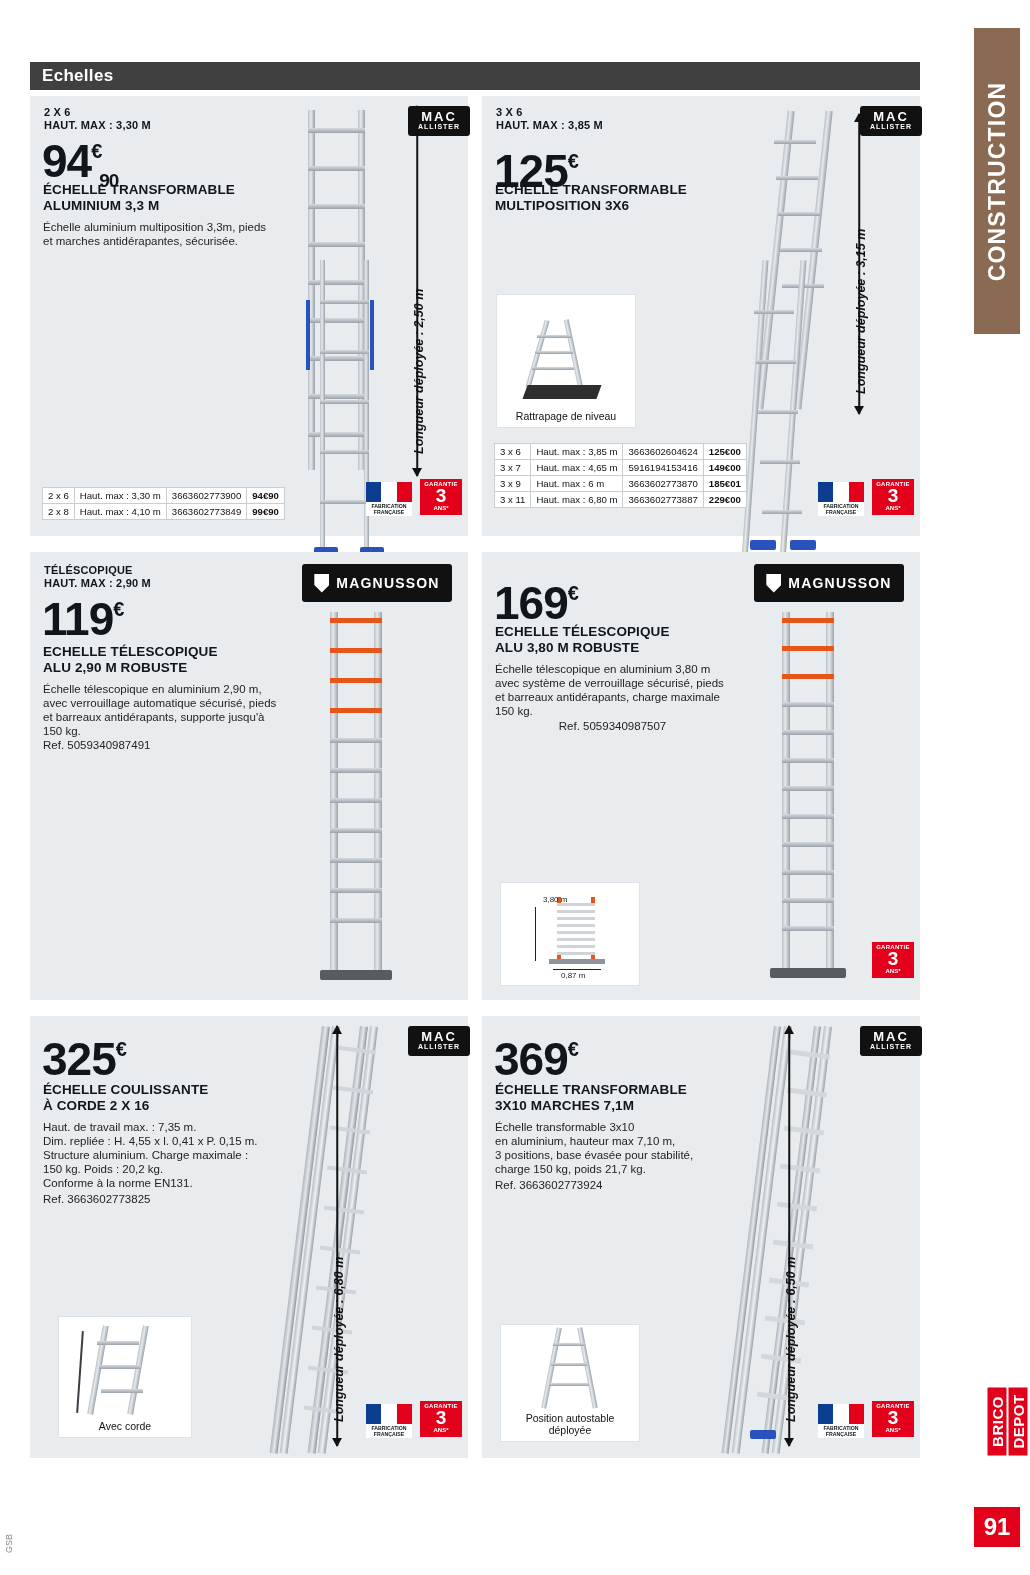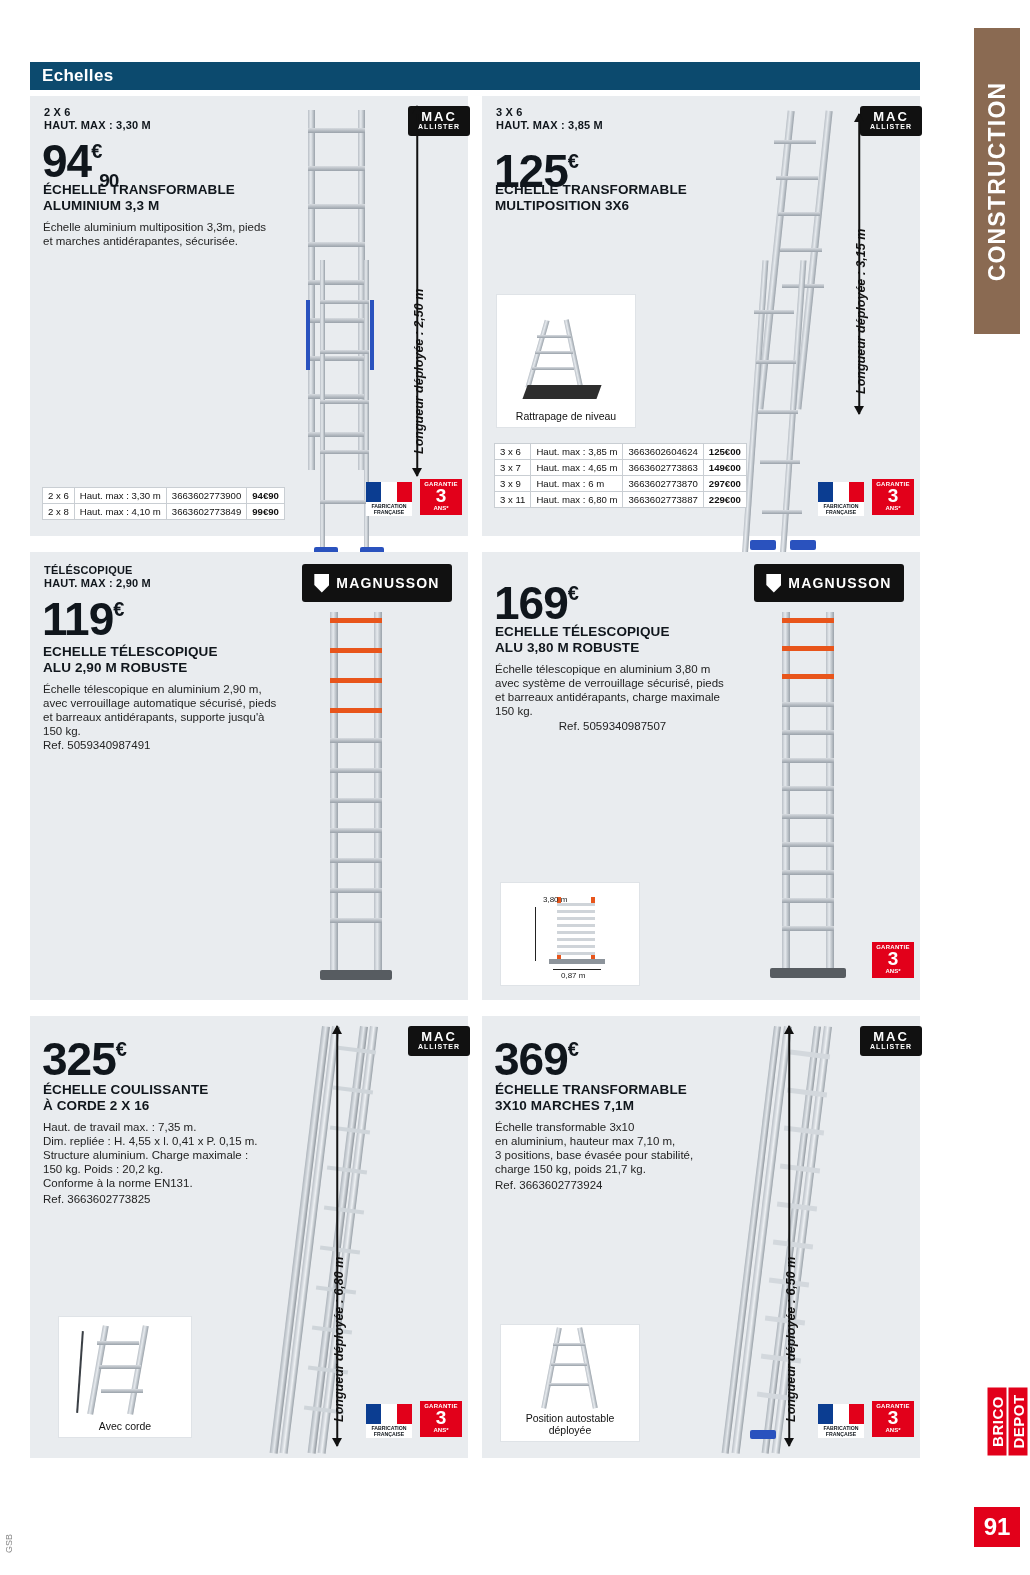--- a/index.html
+++ b/index.html
@@ -50,21 +50,21 @@
     position:absolute; left:14px; bottom:22px; font-size:9px; color:#888;
     transform:rotate(-90deg); transform-origin:left bottom;
   }
 
   
   .panel {
     position:absolute; background:#e9ecef;
   }
   .hdr {
     position:absolute; left:30px; top:62px; width:890px; height:28px;
-    background:#0c4a6e; color:#fff;
+    background:#404040; color:#fff;
     font-weight:bold; font-size:17px; line-height:28px; padding-left:12px;
     letter-spacing:0.3px;
   }
   .kv { position:absolute; }
   .size-line { font-weight:bold; font-size:11px; color:#10161c; line-height:13px; letter-spacing:0.2px;}
   .price { font-weight:bold; color:#10161c; letter-spacing:-1px; }
   .price .big { font-size:46px; }
   .price .cur { font-size:20px; vertical-align:top; position:relative; top:6px;}
   .price .cent { font-size:19px; position:relative; top:10px; left:-2px;}
   .title { font-weight:bold; font-size:13.5px; color:#10161c; line-height:16px; letter-spacing:0.1px;}
@@ -284,28 +284,28 @@
     <tbody id="tbl2">
         <tr>
           <td>3 x 6</td>
           <td>Haut. max : 3,85 m</td>
           <td>3663602604624</td>
           <td class="p">125€00</td>
         </tr>
         <tr>
           <td>3 x 7</td>
           <td>Haut. max : 4,65 m</td>
-          <td>3663602773863</td>
+          <td>5916194153416</td>
           <td class="p">149€00</td>
         </tr>
         <tr>
           <td>3 x 9</td>
           <td>Haut. max : 6 m</td>
           <td>3663602773870</td>
-          <td class="p">297€00</td>
+          <td class="p">185€01</td>
         </tr>
         <tr>
           <td>3 x 11</td>
           <td>Haut. max : 6,80 m</td>
           <td>3663602773887</td>
           <td class="p">229€00</td>
         </tr>
       </tbody>
   </table>
 

